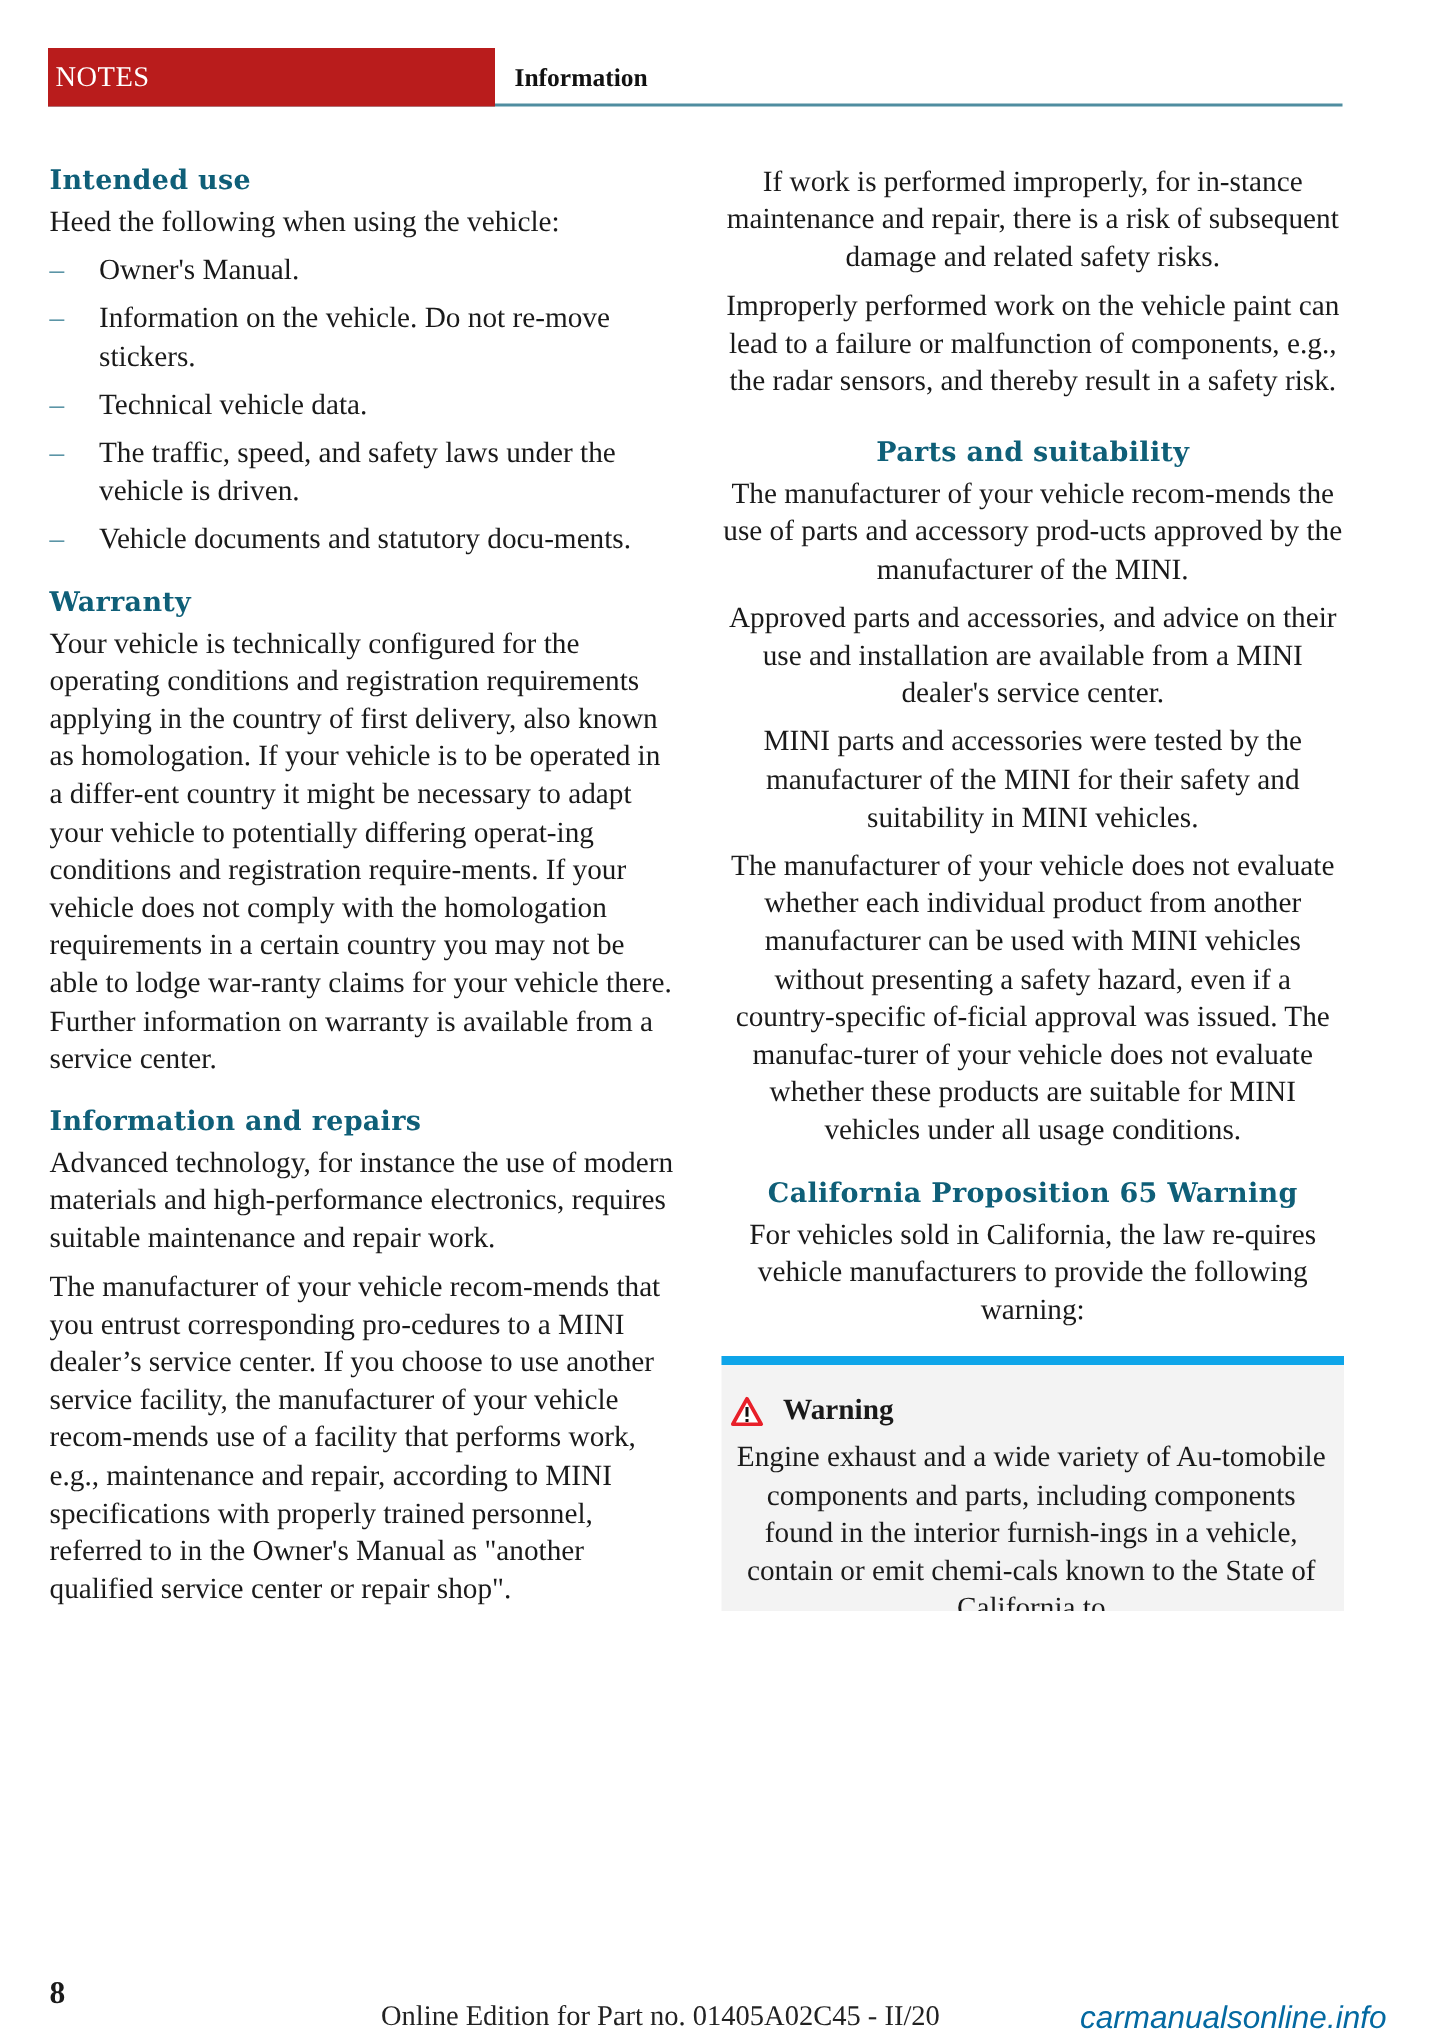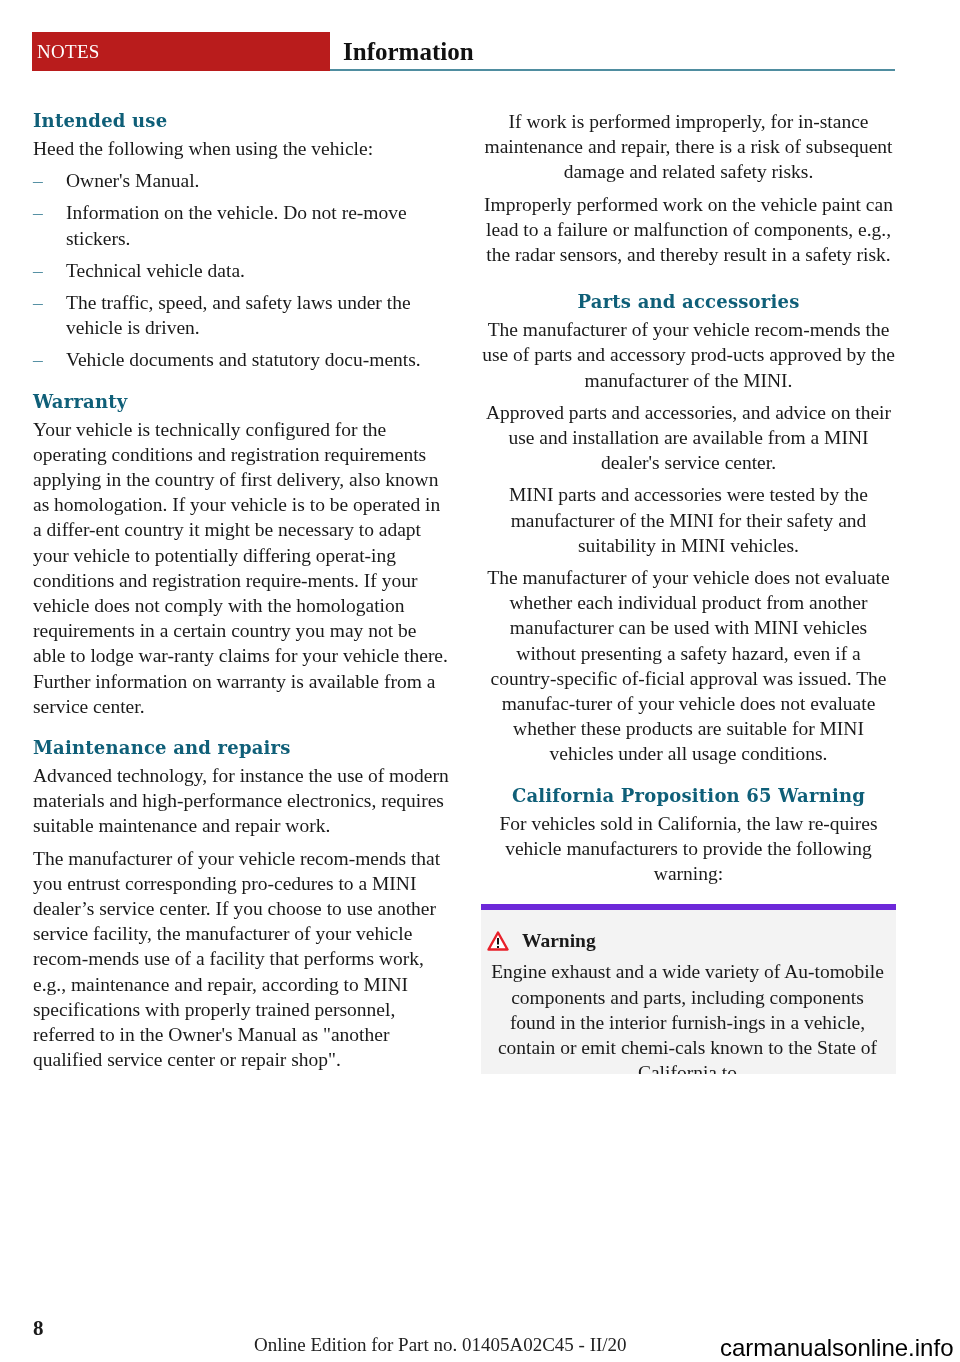--- a/index.html
+++ b/index.html
@@ -15,21 +15,21 @@
     }
     .header-tab {
       position: absolute; left: 0; top: 0; width: 298px; height: 39px;
       background: #b91c1c; color: #ffffff;
       font-family: "Liberation Serif", serif; font-size: 19px;
       line-height: 39px; padding-left: 5px; box-sizing: border-box;
       letter-spacing: 0.3px;
     }
     .header-title {
       position: absolute; left: 311px; top: 0; height: 39px; line-height: 39px;
-      font-family: "Liberation Serif", serif; font-size: 25px; font-weight: bold; color: #111;
+      font-family: "Liberation Serif", serif; font-size: 17px; font-weight: bold; color: #111;
     }
     .col {
       position: absolute; top: 106px;
       font-family: "Liberation Serif", serif;
       font-size: 19.5px; line-height: 25.2px;
     }
     .col-left { left: 33px; width: 420px; }
     .col-right { left: 481px; width: 415px; top: 109px; text-align: center; }
     h2 {
       margin: 0; color: #0f5f78; font-weight: bold;
@@ -38,37 +38,37 @@
     }
     p { margin: 0 0 7px 0; }
     .section { margin-bottom: 14px; }
     ul.dash { list-style: none; margin: 0; padding: 0; }
     ul.dash li { position: relative; padding-left: 33px; margin-bottom: 7px; }
     ul.dash li .dash-icon {
       position: absolute; left: 0; top: 0; color: #4f8da0;
     }
     .warn-box {
       margin-top: 18px; background: #f3f3f3;
-      border-top: 6px solid #6d28d9;
+      border-top: 6px solid #0ea5e9;
       padding: 18px 8px 0 6px; height: 170px; overflow: hidden; box-sizing: border-box;
     }
     .warn-head { display: flex; align-items: center; margin-bottom: 6px; }
     .warn-head svg { margin-right: 13px; }
     .warn-title { font-weight: bold; font-size: 19.5px; }
     .page-number {
       position: absolute; left: 33px; top: 1316px;
       font-family: "Liberation Serif", serif; font-size: 21px; font-weight: bold;
     }
     .footer-text {
       position: absolute; left: 254px; top: 1334px;
       font-family: "Liberation Serif", serif; font-size: 19px; color: #222;
     }
     .watermark {
       position: absolute; left: 720px; top: 1334px;
-      font-family: "Liberation Sans", sans-serif; font-size: 24px; color: #000000;
+      font-family: "Liberation Sans", sans-serif; font-size: 21px; color: #0369a1; font-style: italic;
     }
   </style>
 </head>
 <body>
 
 <div class="header-bar">
   <div class="header-tab">NOTES</div>
   <div class="header-title">Information</div>
 </div>
 
@@ -84,34 +84,34 @@
       <li><span class="dash-icon">–</span><span>Vehicle documents and statutory docu-ments.</span></li>
     </ul>
   </div>
 
   <div class="section">
     <h2>Warranty</h2>
     <p>Your vehicle is technically configured for the operating conditions and registration requirements applying in the country of first delivery, also known as homologation. If your vehicle is to be operated in a differ-ent country it might be necessary to adapt your vehicle to potentially differing operat-ing conditions and registration require-ments. If your vehicle does not comply with the homologation requirements in a certain country you may not be able to lodge war-ranty claims for your vehicle there. Further information on warranty is available from a service center.</p>
   </div>
 
   <div class="section">
-    <h2>Maintenance and repairs</h2>
+    <h2>Information and repairs</h2>
     <p>Advanced technology, for instance the use of modern materials and high-performance electronics, requires suitable maintenance and repair work.</p>
     <p>The manufacturer of your vehicle recom-mends that you entrust corresponding pro-cedures to a MINI dealer’s service center. If you choose to use another service facility, the manufacturer of your vehicle recom-mends use of a facility that performs work, e.g., maintenance and repair, according to MINI specifications with properly trained personnel, referred to in the Owner's Manual as "another qualified service center or repair shop".</p>
   </div>
 </div>
 
 <div class="col col-right">
   <div class="section">
     <p>If work is performed improperly, for in-stance maintenance and repair, there is a risk of subsequent damage and related safety risks.</p>
     <p>Improperly performed work on the vehicle paint can lead to a failure or malfunction of components, e.g., the radar sensors, and thereby result in a safety risk.</p>
   </div>
 
   <div class="section" style="margin-top:20px;">
-    <h2>Parts and accessories</h2>
+    <h2>Parts and suitability</h2>
     <p>The manufacturer of your vehicle recom-mends the use of parts and accessory prod-ucts approved by the manufacturer of the MINI.</p>
     <p>Approved parts and accessories, and advice on their use and installation are available from a MINI dealer's service center.</p>
     <p>MINI parts and accessories were tested by the manufacturer of the MINI for their safety and suitability in MINI vehicles.</p>
     <p>The manufacturer of your vehicle does not evaluate whether each individual product from another manufacturer can be used with MINI vehicles without presenting a safety hazard, even if a country-specific of-ficial approval was issued. The manufac-turer of your vehicle does not evaluate whether these products are suitable for MINI vehicles under all usage conditions.</p>
   </div>
 
   <div class="section">
     <h2>California Proposition 65 Warning</h2>
     <p>For vehicles sold in California, the law re-quires vehicle manufacturers to provide the following warning:</p>
     <div class="warn-box">

